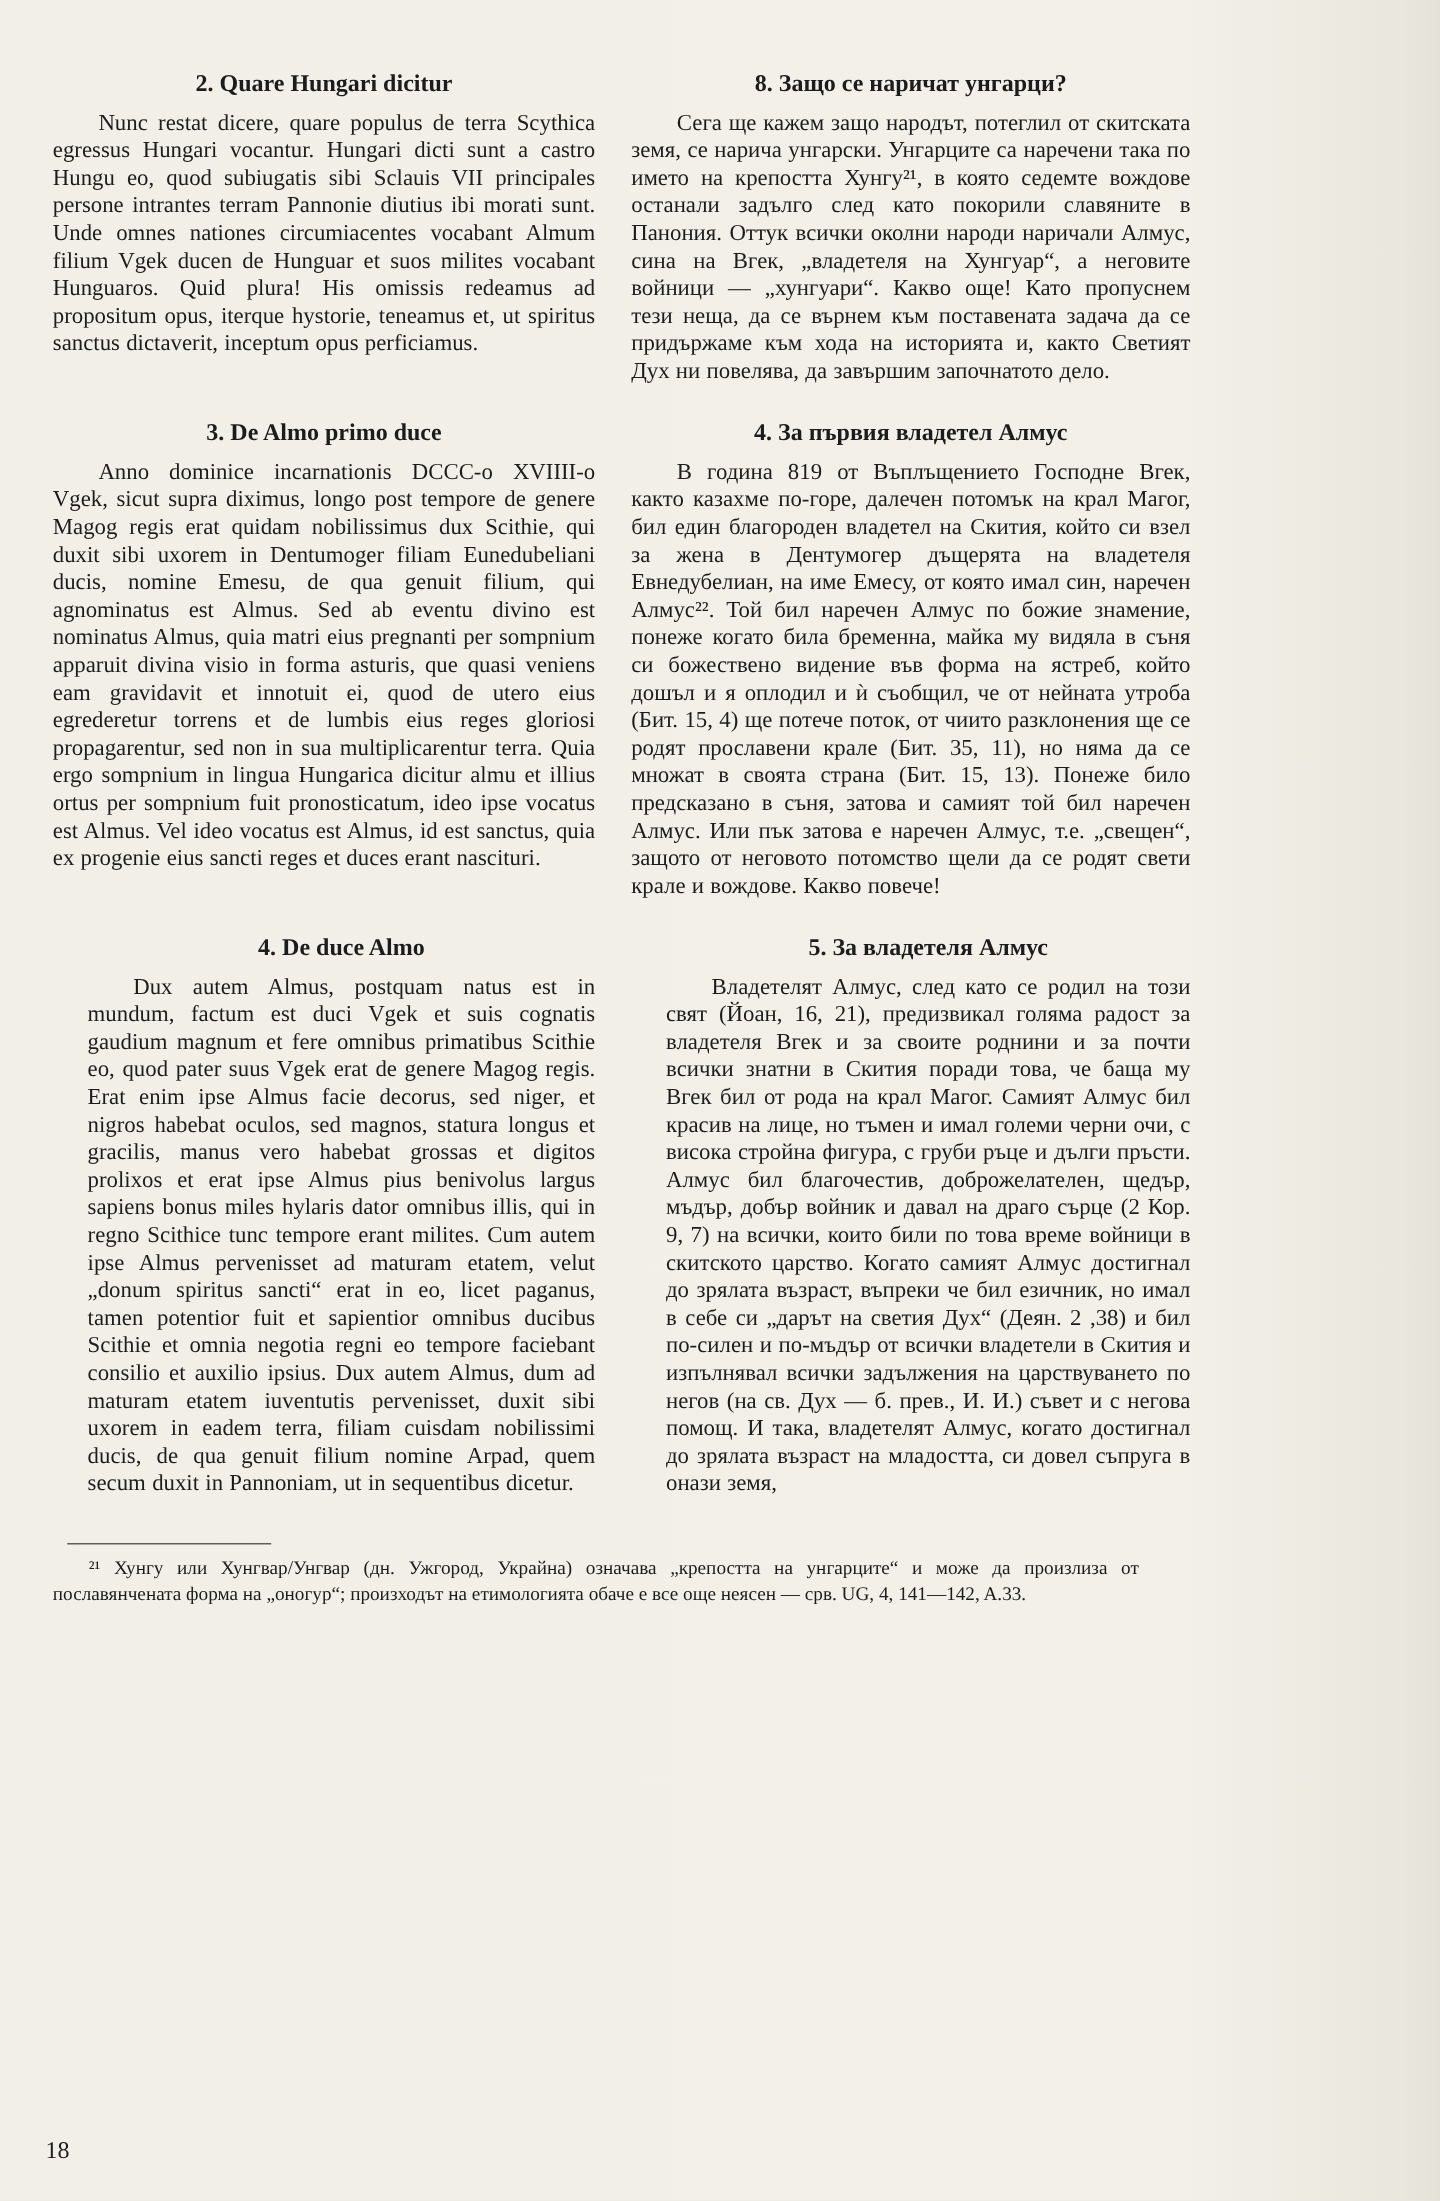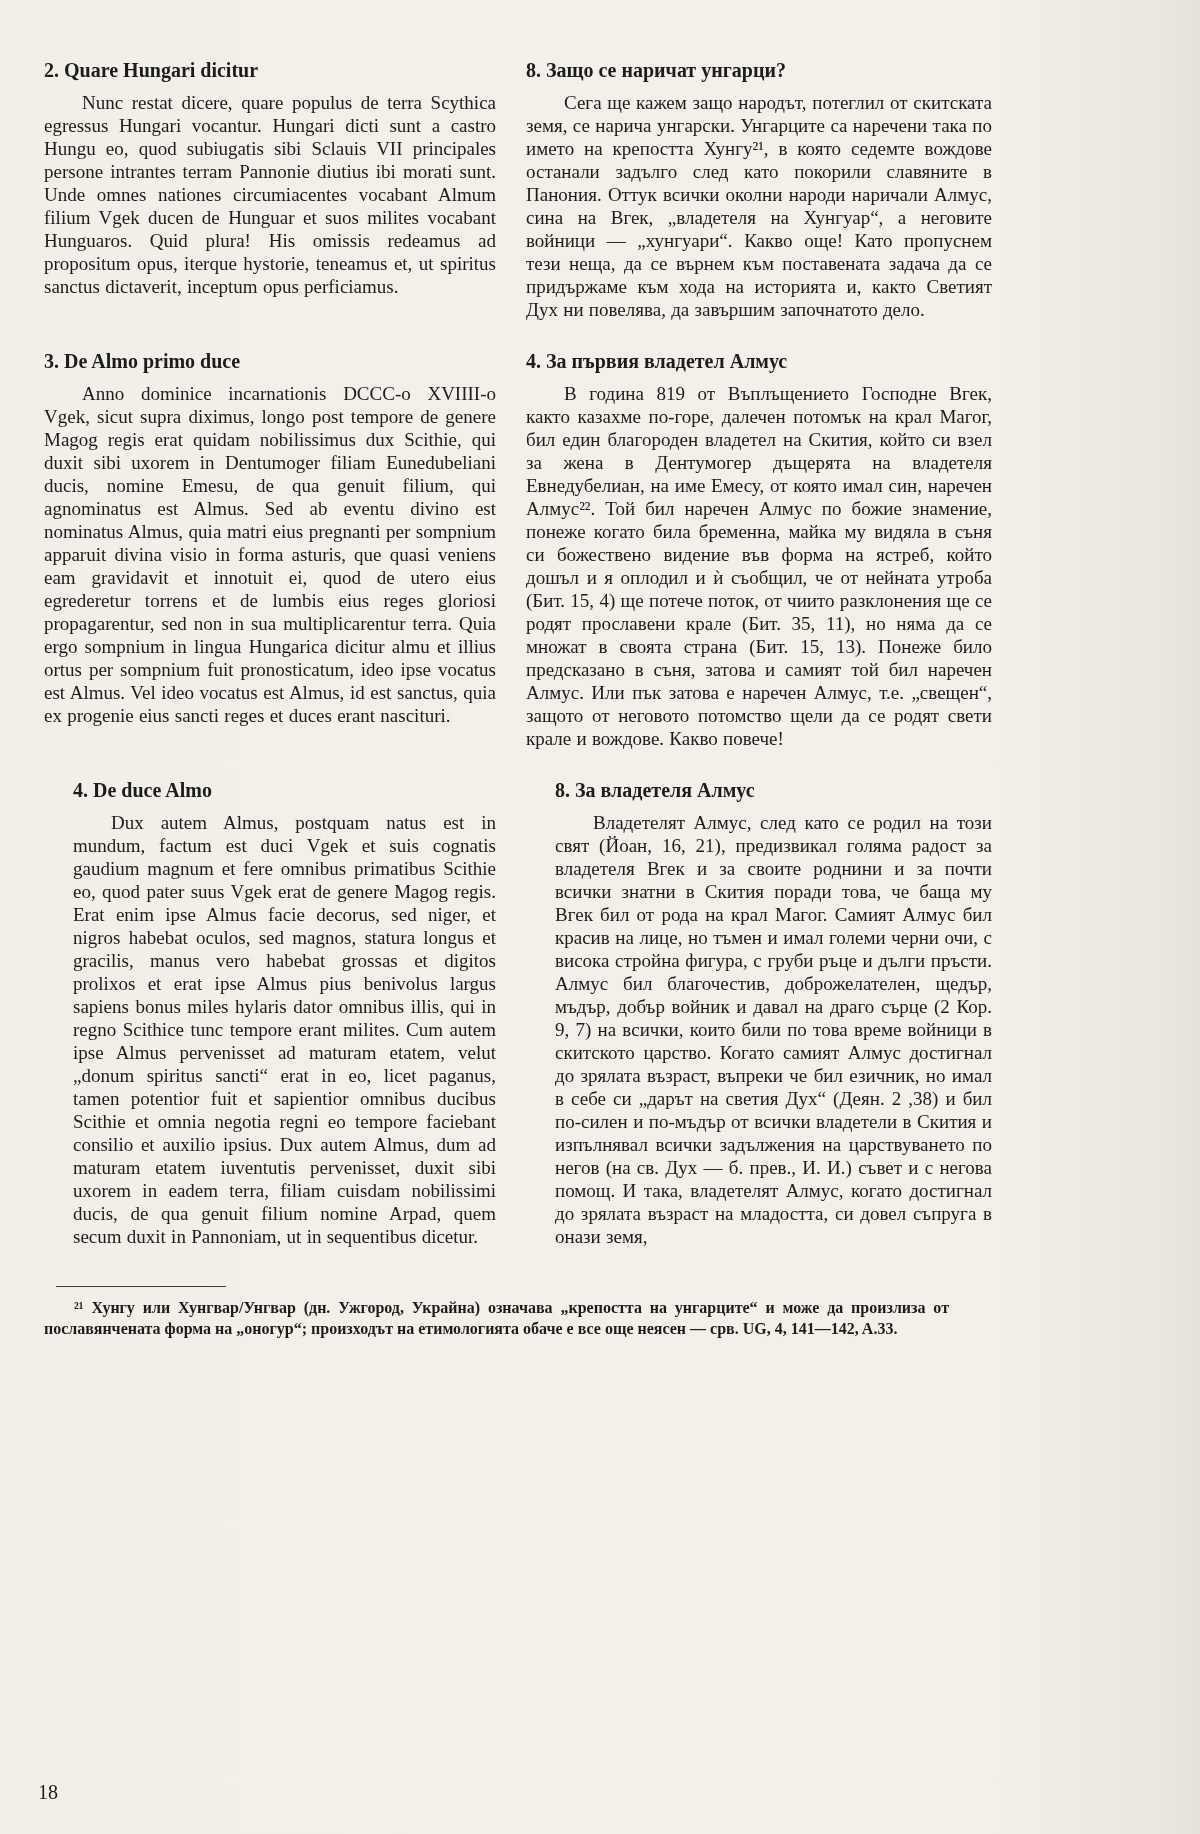--- a/index.html
+++ b/index.html
@@ -33,34 +33,33 @@
   .c1 { grid-column: 1; }
   .c2 { grid-column: 2; }
   .r1 { grid-row: 1; }
   .r2 { grid-row: 2; }
   .r3 { grid-row: 3; margin-left: 29px; }
   .section h2 {
     font-size: 20px;
     line-height: 24px;
     font-weight: bold;
     margin: 0 0 9px 0;
-    text-align: left;
+    text-align: center;
   }
   .section p {
     font-size: 19px;
     line-height: 23px;
     margin: 0;
     text-align: justify;
     text-indent: 38px;
     word-spacing: 0.5px;
   }
   .footnotes {
     margin-top: 38px;
     width: 905px;
-    font-weight: bold;
   }
   .fn-rule {
     width: 170px;
     height: 1px;
     background: #3a3a3a;
     margin: 0 0 10px 12px;
   }
   .footnotes p {
     font-size: 16px;
     line-height: 21px;
@@ -102,21 +101,21 @@
       <h2>4. За първия владетел Алмус</h2>
       <p>В година 819 от Въплъщението Господне Вгек, както казахме по-горе, далечен потомък на крал Магог, бил един благороден владетел на Скития, който си взел за жена в Дентумогер дъщерята на владетеля Евнедубелиан, на име Емесу, от която имал син, наречен Алмус²². Той бил наречен Алмус по божие знамение, понеже когато била бременна, майка му видяла в съня си божествено видение във форма на ястреб, който дошъл и я оплодил и ѝ съобщил, че от нейната утроба (Бит. 15, 4) ще потече поток, от чиито разклонения ще се родят прославени крале (Бит. 35, 11), но няма да се множат в своята страна (Бит. 15, 13). Понеже било предсказано в съня, затова и самият той бил наречен Алмус. Или пък затова е наречен Алмус, т.е. „свещен“, защото от неговото потомство щели да се родят свети крале и вождове. Какво повече!</p>
     </section>
 
     <section class="section c1 r3" lang="la">
       <h2>4. De duce Almo</h2>
       <p>Dux autem Almus, postquam natus est in mundum, factum est duci Vgek et suis cognatis gaudium magnum et fere omnibus primatibus Scithie eo, quod pater suus Vgek erat de genere Magog regis. Erat enim ipse Almus facie decorus, sed niger, et nigros habebat oculos, sed magnos, statura longus et gracilis, manus vero habebat grossas et digitos prolixos et erat ipse Almus pius benivolus largus sapiens bonus miles hylaris dator omnibus illis, qui in regno Scithice tunc tempore erant milites. Cum autem ipse Almus pervenisset ad maturam etatem, velut „donum spiritus sancti“ erat in eo, licet paganus, tamen potentior fuit et sapientior omnibus ducibus Scithie et omnia negotia regni eo tempore faciebant consilio et auxilio ipsius. Dux autem Almus, dum ad maturam etatem iuventutis pervenisset, duxit sibi uxorem in eadem terra, filiam cuisdam nobilissimi ducis, de qua genuit filium nomine Arpad, quem secum duxit in Pannoniam, ut in sequentibus dicetur.</p>
     </section>
 
     <section class="section c2 r3" lang="bg">
-      <h2>8. За владетеля Алмус</h2>
+      <h2>5. За владетеля Алмус</h2>
       <p>Владетелят Алмус, след като се родил на този свят (Йоан, 16, 21), предизвикал голяма радост за владетеля Вгек и за своите роднини и за почти всички знатни в Скития поради това, че баща му Вгек бил от рода на крал Магог. Самият Алмус бил красив на лице, но тъмен и имал големи черни очи, с висока стройна фигура, с груби ръце и дълги пръсти. Алмус бил благочестив, доброжелателен, щедър, мъдър, добър войник и давал на драго сърце (2 Кор. 9, 7) на всички, които били по това време войници в скитското царство. Когато самият Алмус достигнал до зрялата възраст, въпреки че бил езичник, но имал в себе си „дарът на светия Дух“ (Деян. 2 ,38) и бил по-силен и по-мъдър от всички владетели в Скития и изпълнявал всички задължения на царствуването по негов (на св. Дух — б. прев., И. И.) съвет и с негова помощ. И така, владетелят Алмус, когато достигнал до зрялата възраст на младостта, си довел съпруга в онази земя,</p>
     </section>
 
   </main>
 
   <footer class="footnotes">
     <div class="fn-rule"></div>
     <p>²¹ Хунгу или Хунгвар/Унгвар (дн. Ужгород, Украйна) означава „крепостта на унгарците“ и може да произлиза от пославянчената форма на „оногур“; произходът на етимологията обаче е все още неясен — срв. UG, 4, 141—142, A.33.</p>
   </footer>
 

